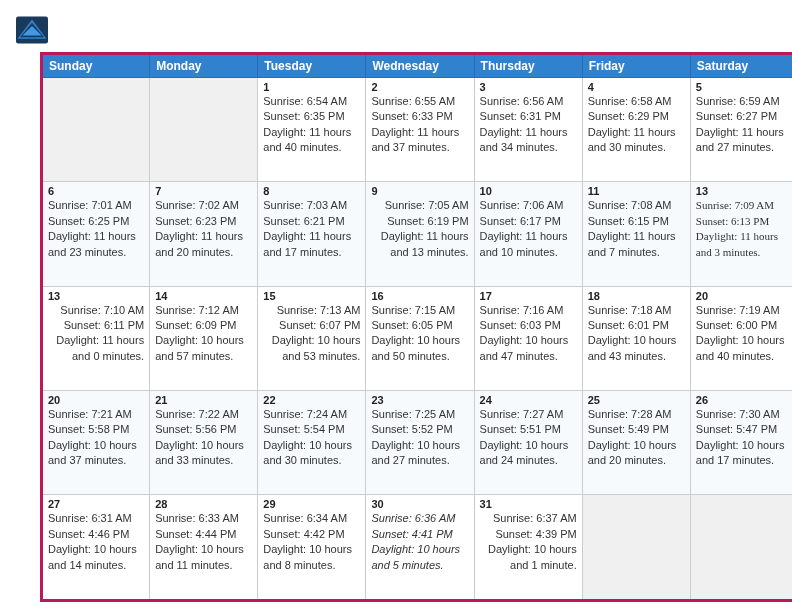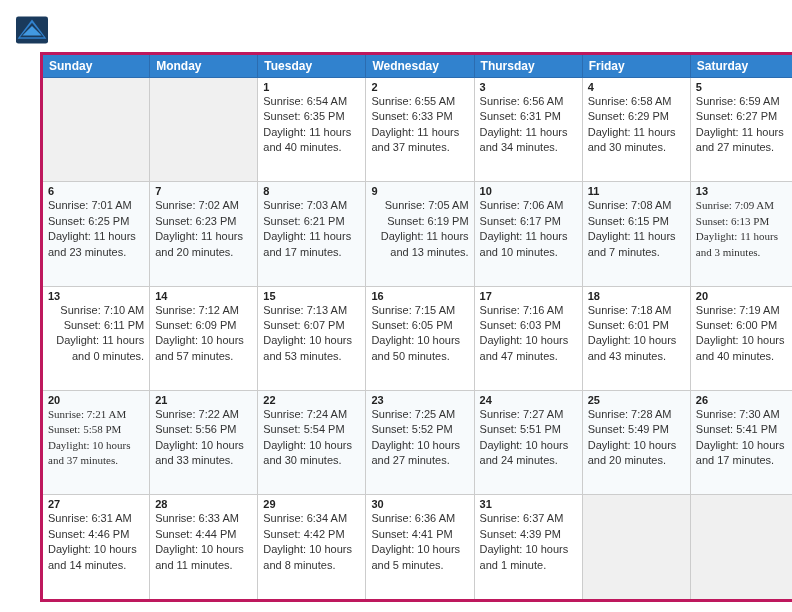--- a/index.html
+++ b/index.html
@@ -238,21 +238,21 @@
           </td>
           <td>
             <span class="day-number">14</span>
             <div class="day-info" style="white-space: pre-line;">Sunrise: 7:12 AM
 Sunset: 6:09 PM
 Daylight: 10 hours
 and 57 minutes.</div>
           </td>
           <td>
             <span class="day-number">15</span>
-            <div class="day-info" style="white-space: pre-line;">Sunrise: 7:13 AM
+            <div class="day-info" style="white-space: pre-line; text-align: right;">Sunrise: 7:13 AM
 Sunset: 6:07 PM
 Daylight: 10 hours
 and 53 minutes.</div>
           </td>
           <td>
             <span class="day-number">16</span>
             <div class="day-info" style="white-space: pre-line;">Sunrise: 7:15 AM
 Sunset: 6:05 PM
 Daylight: 10 hours
 and 50 minutes.</div>
@@ -275,21 +275,21 @@
             <span class="day-number">20</span>
             <div class="day-info" style="white-space: pre-line;">Sunrise: 7:19 AM
 Sunset: 6:00 PM
 Daylight: 10 hours
 and 40 minutes.</div>
           </td>
         </tr>
         <tr>
           <td>
             <span class="day-number">20</span>
-            <div class="day-info" style="white-space: pre-line; font-family: Liberation Serif, serif;">Sunrise: 7:21 AM
+            <div class="day-info" style="white-space: pre-line;">Sunrise: 7:21 AM
 Sunset: 5:58 PM
 Daylight: 10 hours
 and 37 minutes.</div>
           </td>
           <td>
             <span class="day-number">21</span>
             <div class="day-info" style="white-space: pre-line;">Sunrise: 7:22 AM
 Sunset: 5:56 PM
 Daylight: 10 hours
 and 33 minutes.</div>
@@ -318,21 +318,21 @@
           <td>
             <span class="day-number">25</span>
             <div class="day-info" style="white-space: pre-line;">Sunrise: 7:28 AM
 Sunset: 5:49 PM
 Daylight: 10 hours
 and 20 minutes.</div>
           </td>
           <td>
             <span class="day-number">26</span>
             <div class="day-info" style="white-space: pre-line;">Sunrise: 7:30 AM
-Sunset: 5:41 PM
+Sunset: 5:47 PM
 Daylight: 10 hours
 and 17 minutes.</div>
           </td>
         </tr>
         <tr>
           <td>
             <span class="day-number">27</span>
             <div class="day-info" style="white-space: pre-line;">Sunrise: 6:31 AM
 Sunset: 4:46 PM
 Daylight: 10 hours
@@ -347,28 +347,28 @@
           </td>
           <td>
             <span class="day-number">29</span>
             <div class="day-info" style="white-space: pre-line;">Sunrise: 6:34 AM
 Sunset: 4:42 PM
 Daylight: 10 hours
 and 8 minutes.</div>
           </td>
           <td>
             <span class="day-number">30</span>
-            <div class="day-info" style="white-space: pre-line;">Sunrise: 6:36 AM
+            <div class="day-info" style="white-space: pre-line; font-style: italic;">Sunrise: 6:36 AM
 Sunset: 4:41 PM
 Daylight: 10 hours
 and 5 minutes.</div>
           </td>
           <td>
             <span class="day-number">31</span>
-            <div class="day-info" style="white-space: pre-line;">Sunrise: 6:37 AM
+            <div class="day-info" style="white-space: pre-line; text-align: right;">Sunrise: 6:37 AM
 Sunset: 4:39 PM
 Daylight: 10 hours
 and 1 minute.</div>
           </td>
           <td class="empty-cell"></td>
           <td class="empty-cell"></td>
         </tr>
       </tbody>
   </table>
 </div>

